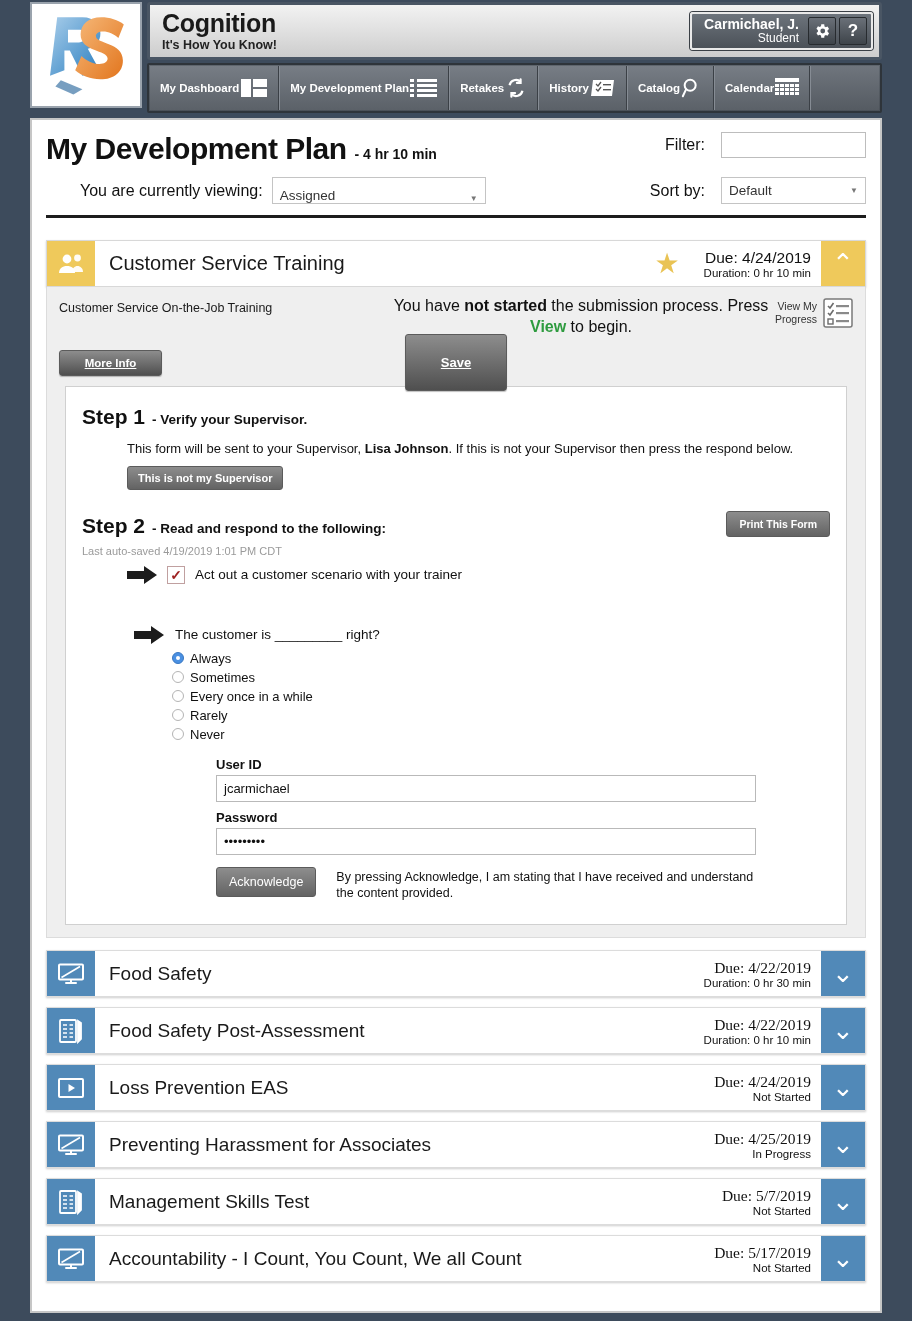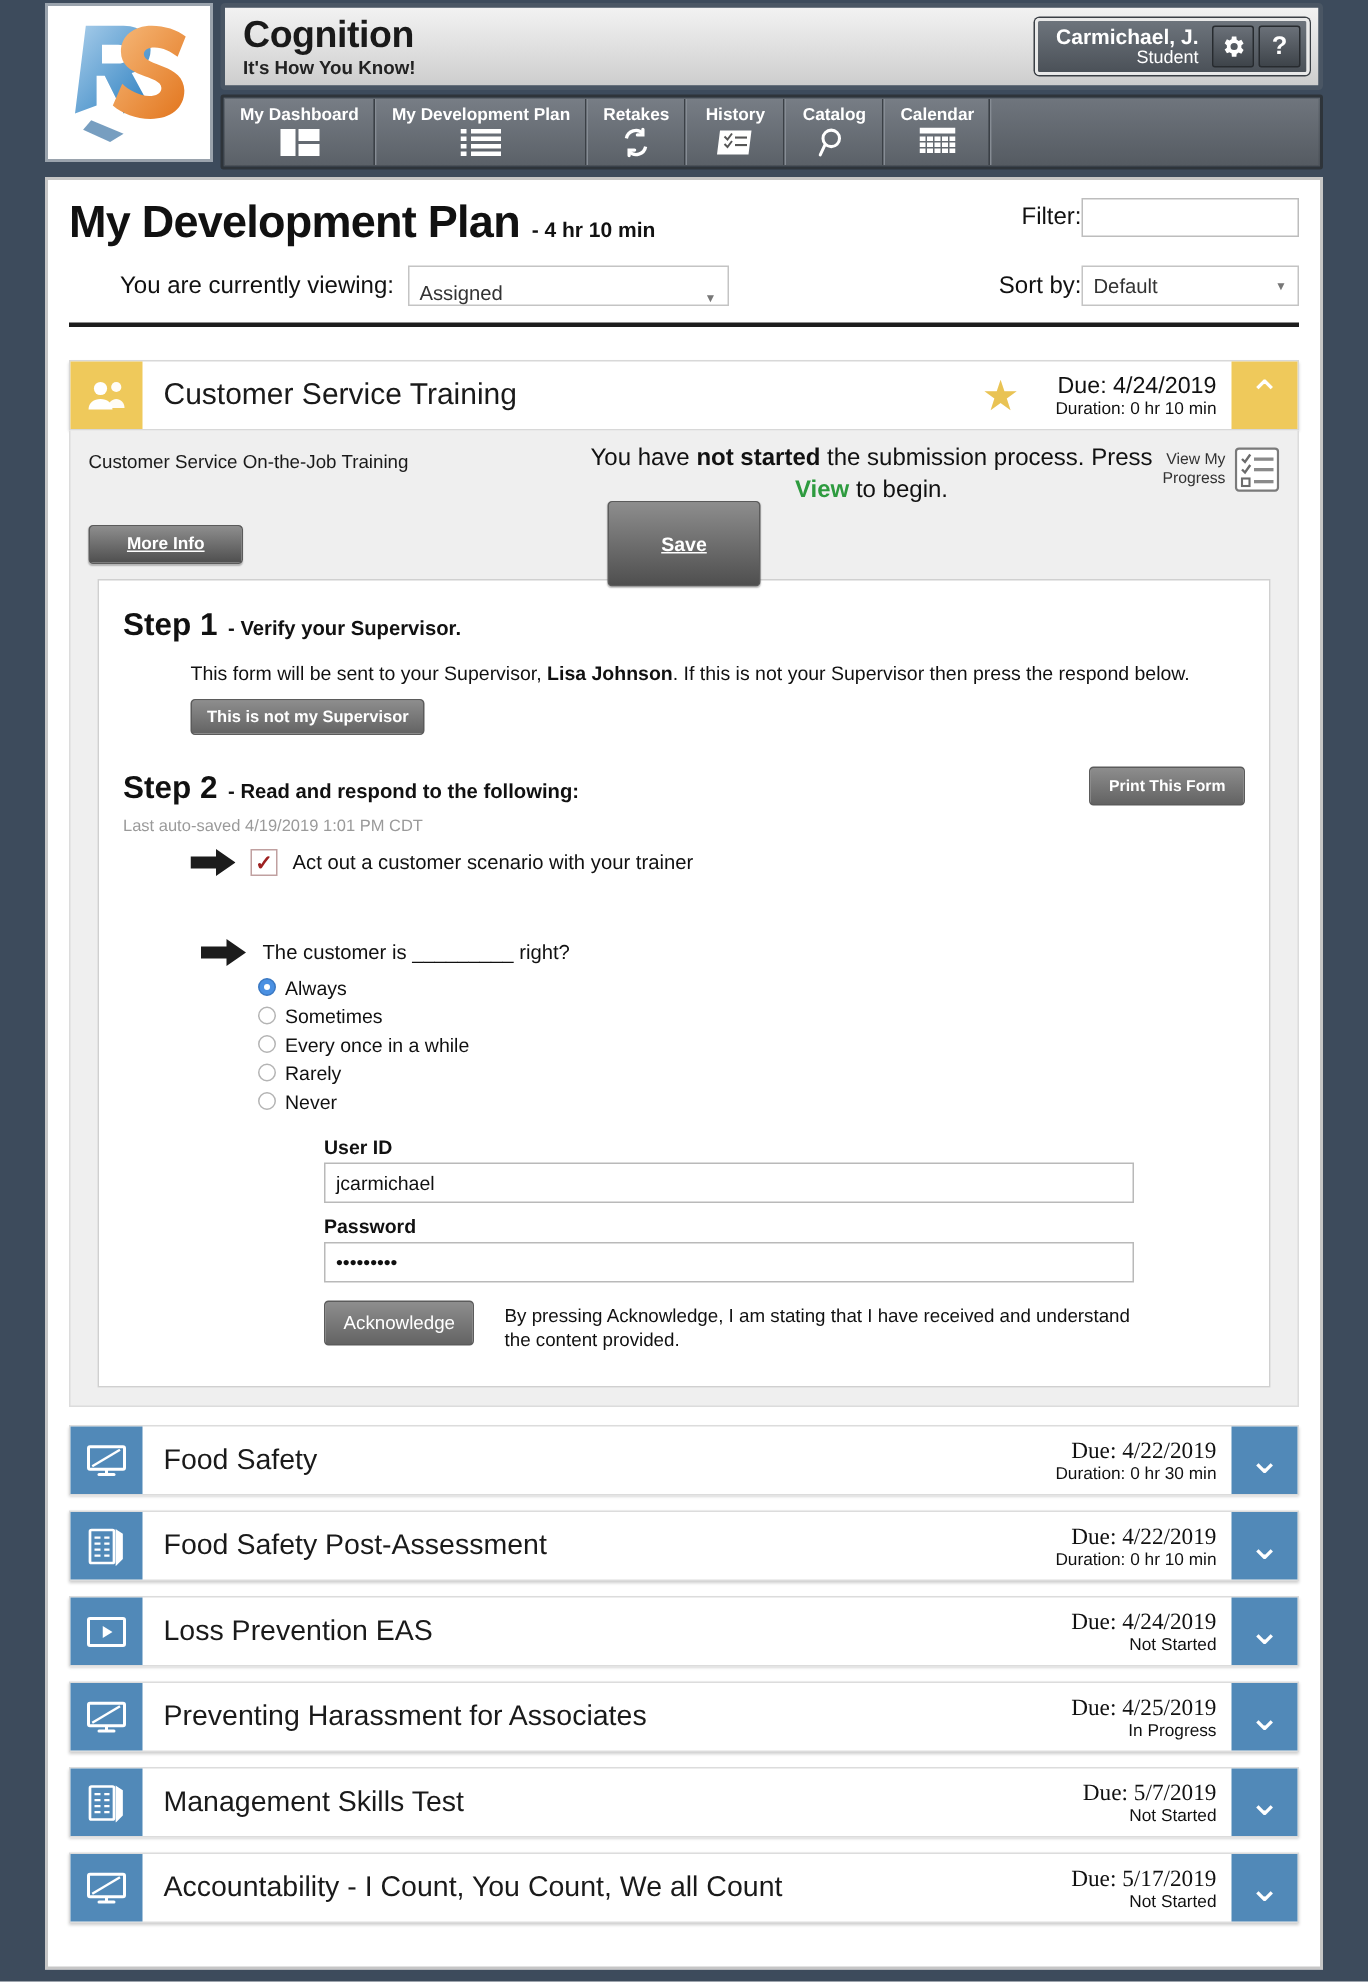--- a/index.html
+++ b/index.html
@@ -64,42 +64,42 @@
     border:2px solid #2e343a;
     border-radius:2px;
     display:flex;
     padding:1px;
   }
   .nav-item {
     background:linear-gradient(to bottom,#777d85,#5b6168);
     border-right:1px solid #3b4046;
     border-left:1px solid #868c94;
     color:#fff;
-    display:flex;flex-direction:column;align-items:center;justify-content:center;
+    display:flex;flex-direction:row;align-items:center;justify-content:center;
     padding:2px 10px 2px;
     min-width:66px;
     gap:1px;
   }
   .nav-item.first { border-left:none; }
   .nav-label { font-size:11.5px; font-weight:bold; white-space:nowrap; }
   .nav-icon { height:22px; display:flex;align-items:center;justify-content:center; }
   .nav-filler { flex:1; background:linear-gradient(to bottom,#6f757d,#555b62); border-left:1px solid #868c94;}
 
   
   .page {
     background:#fff;
     border:2px solid #c6c6c6;
     margin-top:4px;
     padding:12px 14px 10px;
     min-height:1195px;
   }
   .title-row { display:flex; justify-content:space-between; align-items:flex-start; }
   .page-title { font-size:30px; font-weight:bold; color:#111; letter-spacing:-0.5px; }
   .page-title .dur { font-size:14px; font-weight:bold; letter-spacing:0; }
-  .filter-row { display:flex; align-items:center; gap:0; justify-content:flex-end; }
+  .filter-row { display:flex; align-items:center; gap:16px; justify-content:flex-end; }
   .filter-label { font-size:16px; color:#111; }
   .txt-input {
     border:1px solid #bdbdbd; background:#fff; height:26px; width:145px;
     font-size:13px; padding:0 6px; font-family:"Liberation Sans",sans-serif;
   }
   .controls-row { display:flex; justify-content:space-between; align-items:center; margin-top:11px; }
   .viewing-left { display:flex; align-items:center; gap:9px; padding-left:34px;}
   .viewing-label { font-size:16px; color:#111; }
   .select-box {
     border:1px solid #c4c4c4; background:#fff; height:27px;

